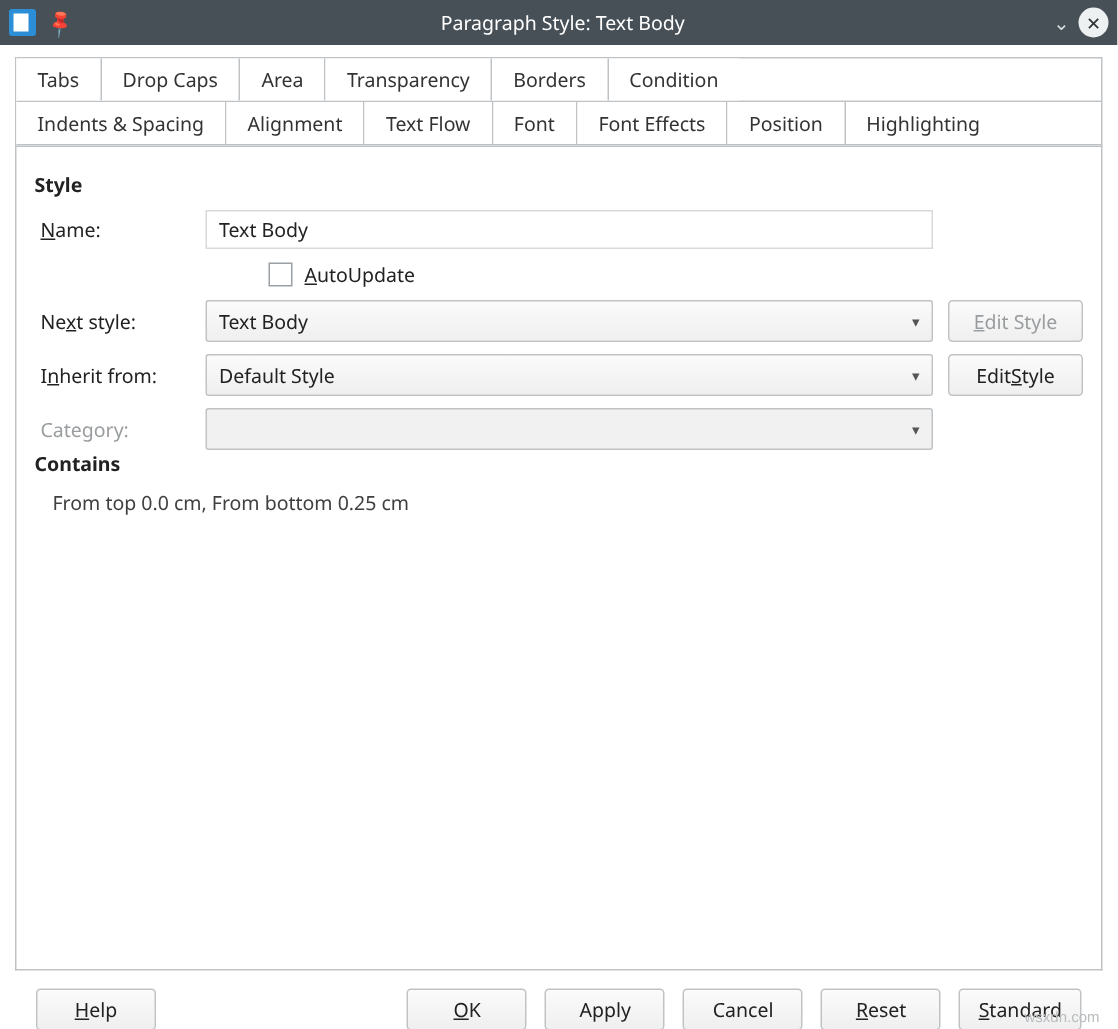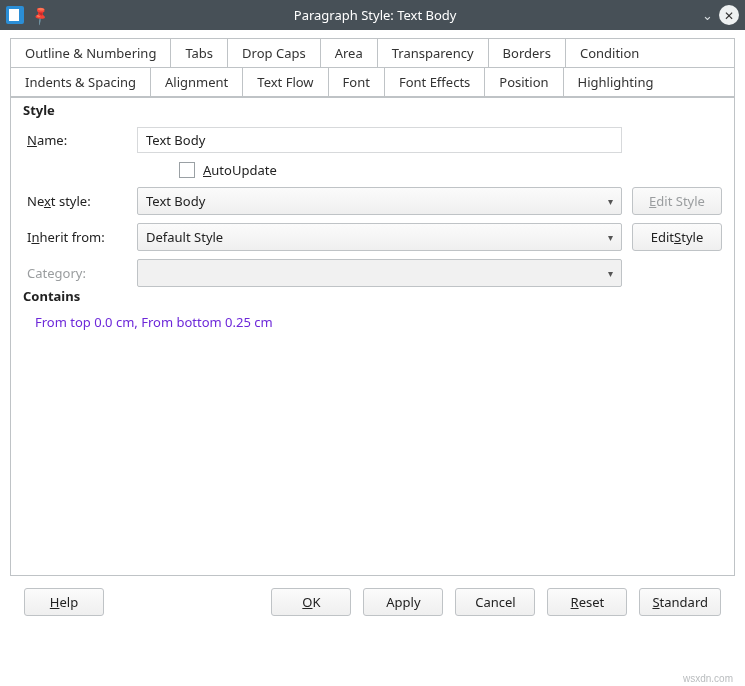--- a/index.html
+++ b/index.html
@@ -71,22 +71,22 @@
   .tab.active { position: relative; }
   .tab-row.secondary .tab.active::after {
     content: "";
     position: absolute; left:0; right:0; bottom:-1px; height:2px;
     background:#fff;
   }
 
   .panel {
     border: 1px solid #bfc3c6;
     border-top: none;
-    height: 478px;
-    padding: 3px 12px 12px 12px;
+    height: 549px;
+    padding: 16px 12px 12px 12px;
     position: relative;
   }
 
   .section-title {
     font-weight: bold;
     font-size: 13px;
     color: #222;
     margin: 0 0 8px 0;
   }
 
@@ -152,21 +152,21 @@
     display: flex;
     align-items: center;
     justify-content: center;
     cursor: pointer;
     padding: 0 6px;
   }
   .side-btn.disabled { color: #9a9d9f; cursor: default; }
 
   .contains-text {
     font-size: 13px;
-    color: #6d28d9;
+    color: #404040;
     margin: 8px 0 0 12px;
   }
 
   
   .button-bar {
     display: flex;
     align-items: center;
     padding: 12px 14px;
     gap: 12px;
   }
@@ -204,21 +204,20 @@
   <div class="title">Paragraph Style: Text Body</div>
   <div class="right">
     <span class="chevron">⌄</span>
     <div class="close">✕</div>
   </div>
 </div>
 
 <div class="content">
   <div class="tab-rows">
     <div class="tab-row" id="tabs-row1">
-        <div class="tab">Outline &amp; Numbering</div>
         <div class="tab">Tabs</div>
         <div class="tab">Drop Caps</div>
         <div class="tab">Area</div>
         <div class="tab">Transparency</div>
         <div class="tab">Borders</div>
         <div class="tab">Condition</div>
       </div>
     <div class="tab-row secondary" id="tabs-row2">
         <div class="tab">Indents &amp; Spacing</div>
         <div class="tab">Alignment</div>

